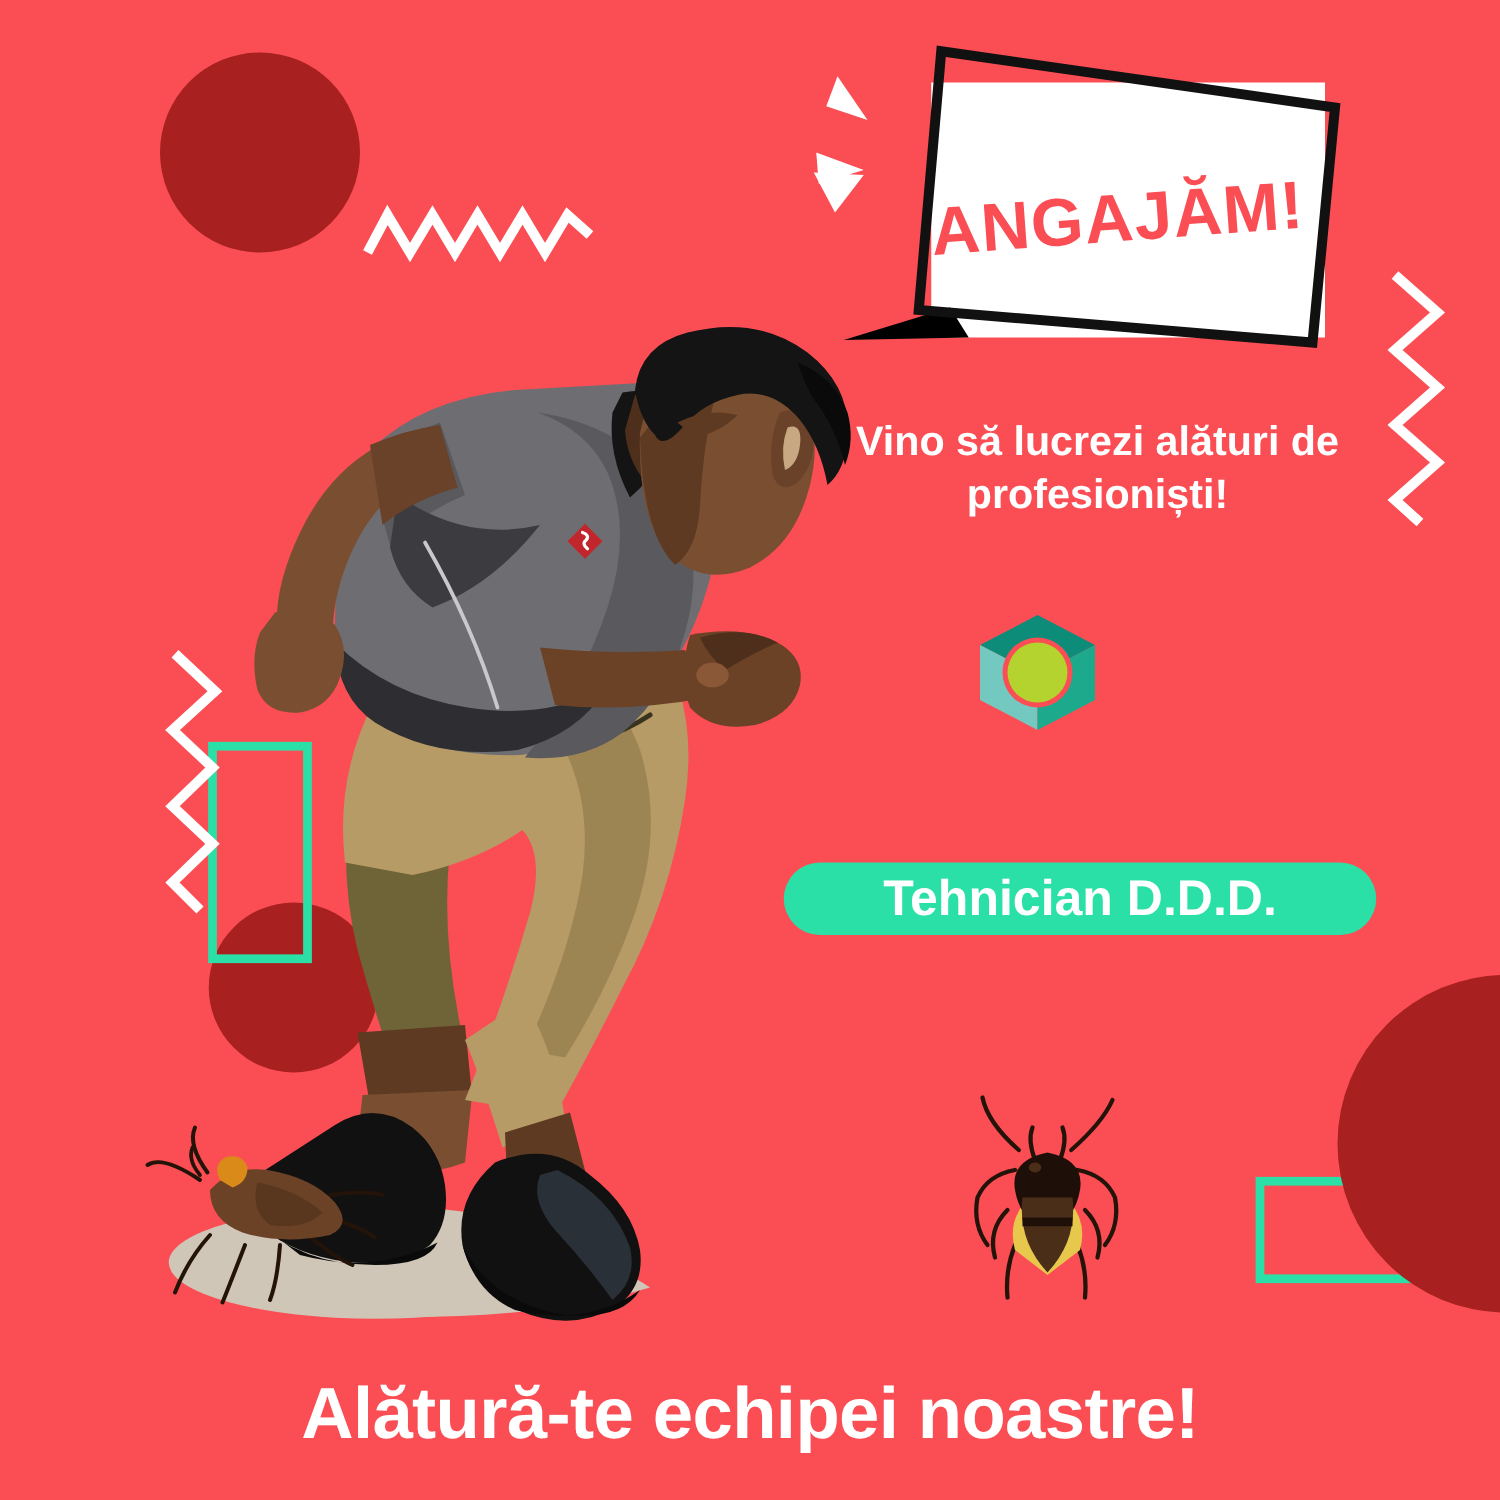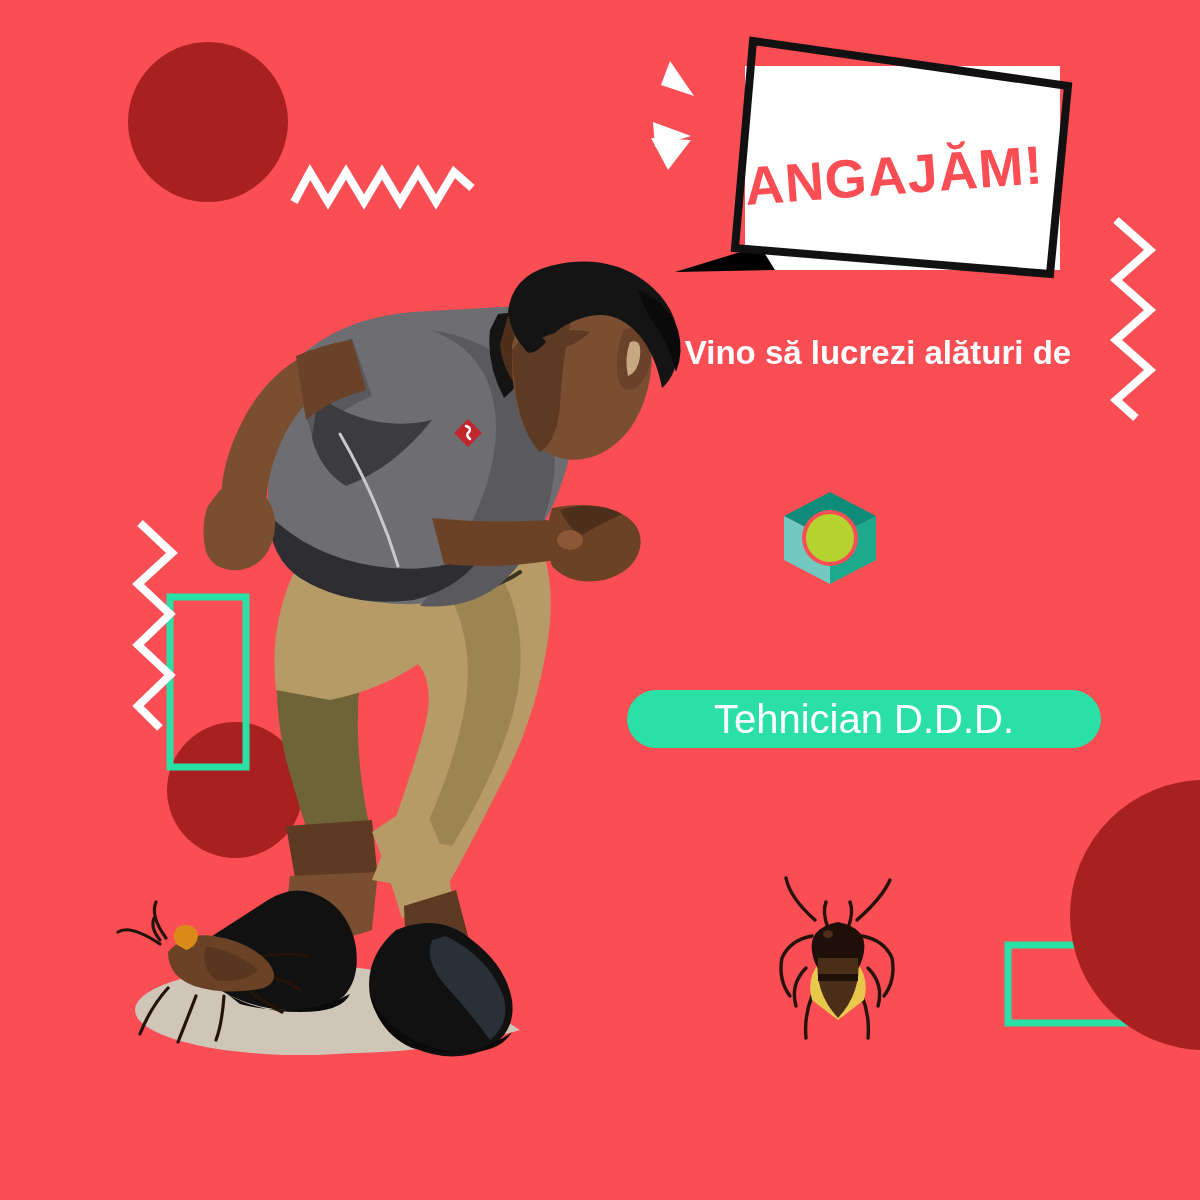--- a/index.html
+++ b/index.html
@@ -34,21 +34,21 @@
     font-size:50px;font-weight:bold;letter-spacing:-1px;
     z-index:30;
   }
   .role-pill{
     position:absolute;left:627px;top:690px;width:474px;height:58px;
     background:#2BE0A6;border-radius:29px;
     display:flex;align-items:center;justify-content:center;
     z-index:30;
   }
   .role-pill span{
-    color:#ffffff;font-size:40px;font-weight:normal;white-space:nowrap;
+    color:#ffffff;font-size:40px;font-weight:bold;white-space:nowrap;
   }
   .role-note{
     position:absolute;left:627px;top:752px;width:474px;
     text-align:center;color:#ffffff;
     font-size:26px;font-weight:bold;z-index:30;
   }
   .footer-cta{
     position:absolute;left:0px;top:1097px;width:1200px;
     text-align:center;color:#ffffff;
     font-size:58px;font-weight:bold;letter-spacing:-0.5px;
@@ -193,22 +193,24 @@
     <polygon points="6,28 52,52 52,96 6,72" fill="#73C8C0"></polygon>
     <polygon points="98,28 98,72 52,96 52,52" fill="#1CA98C"></polygon>
     <circle cx="52" cy="50" r="28" fill="#FB4E54"></circle>
     <circle cx="52" cy="50" r="24" fill="#B4D32E"></circle>
   </svg>
 
   <div class="angajam">ANGAJĂM!</div>
 
   <div class="subtitle">
     <div>Vino să lucrezi alături de</div>
+    <div>profesioniști!</div>
   </div>
 
 
   <div class="role-pill">
     <span>Tehnician D.D.D.</span>
   </div>
 
 
+  <div class="footer-cta">Alătură-te echipei noastre!</div>
 
 </div>
 
 </body></html>

